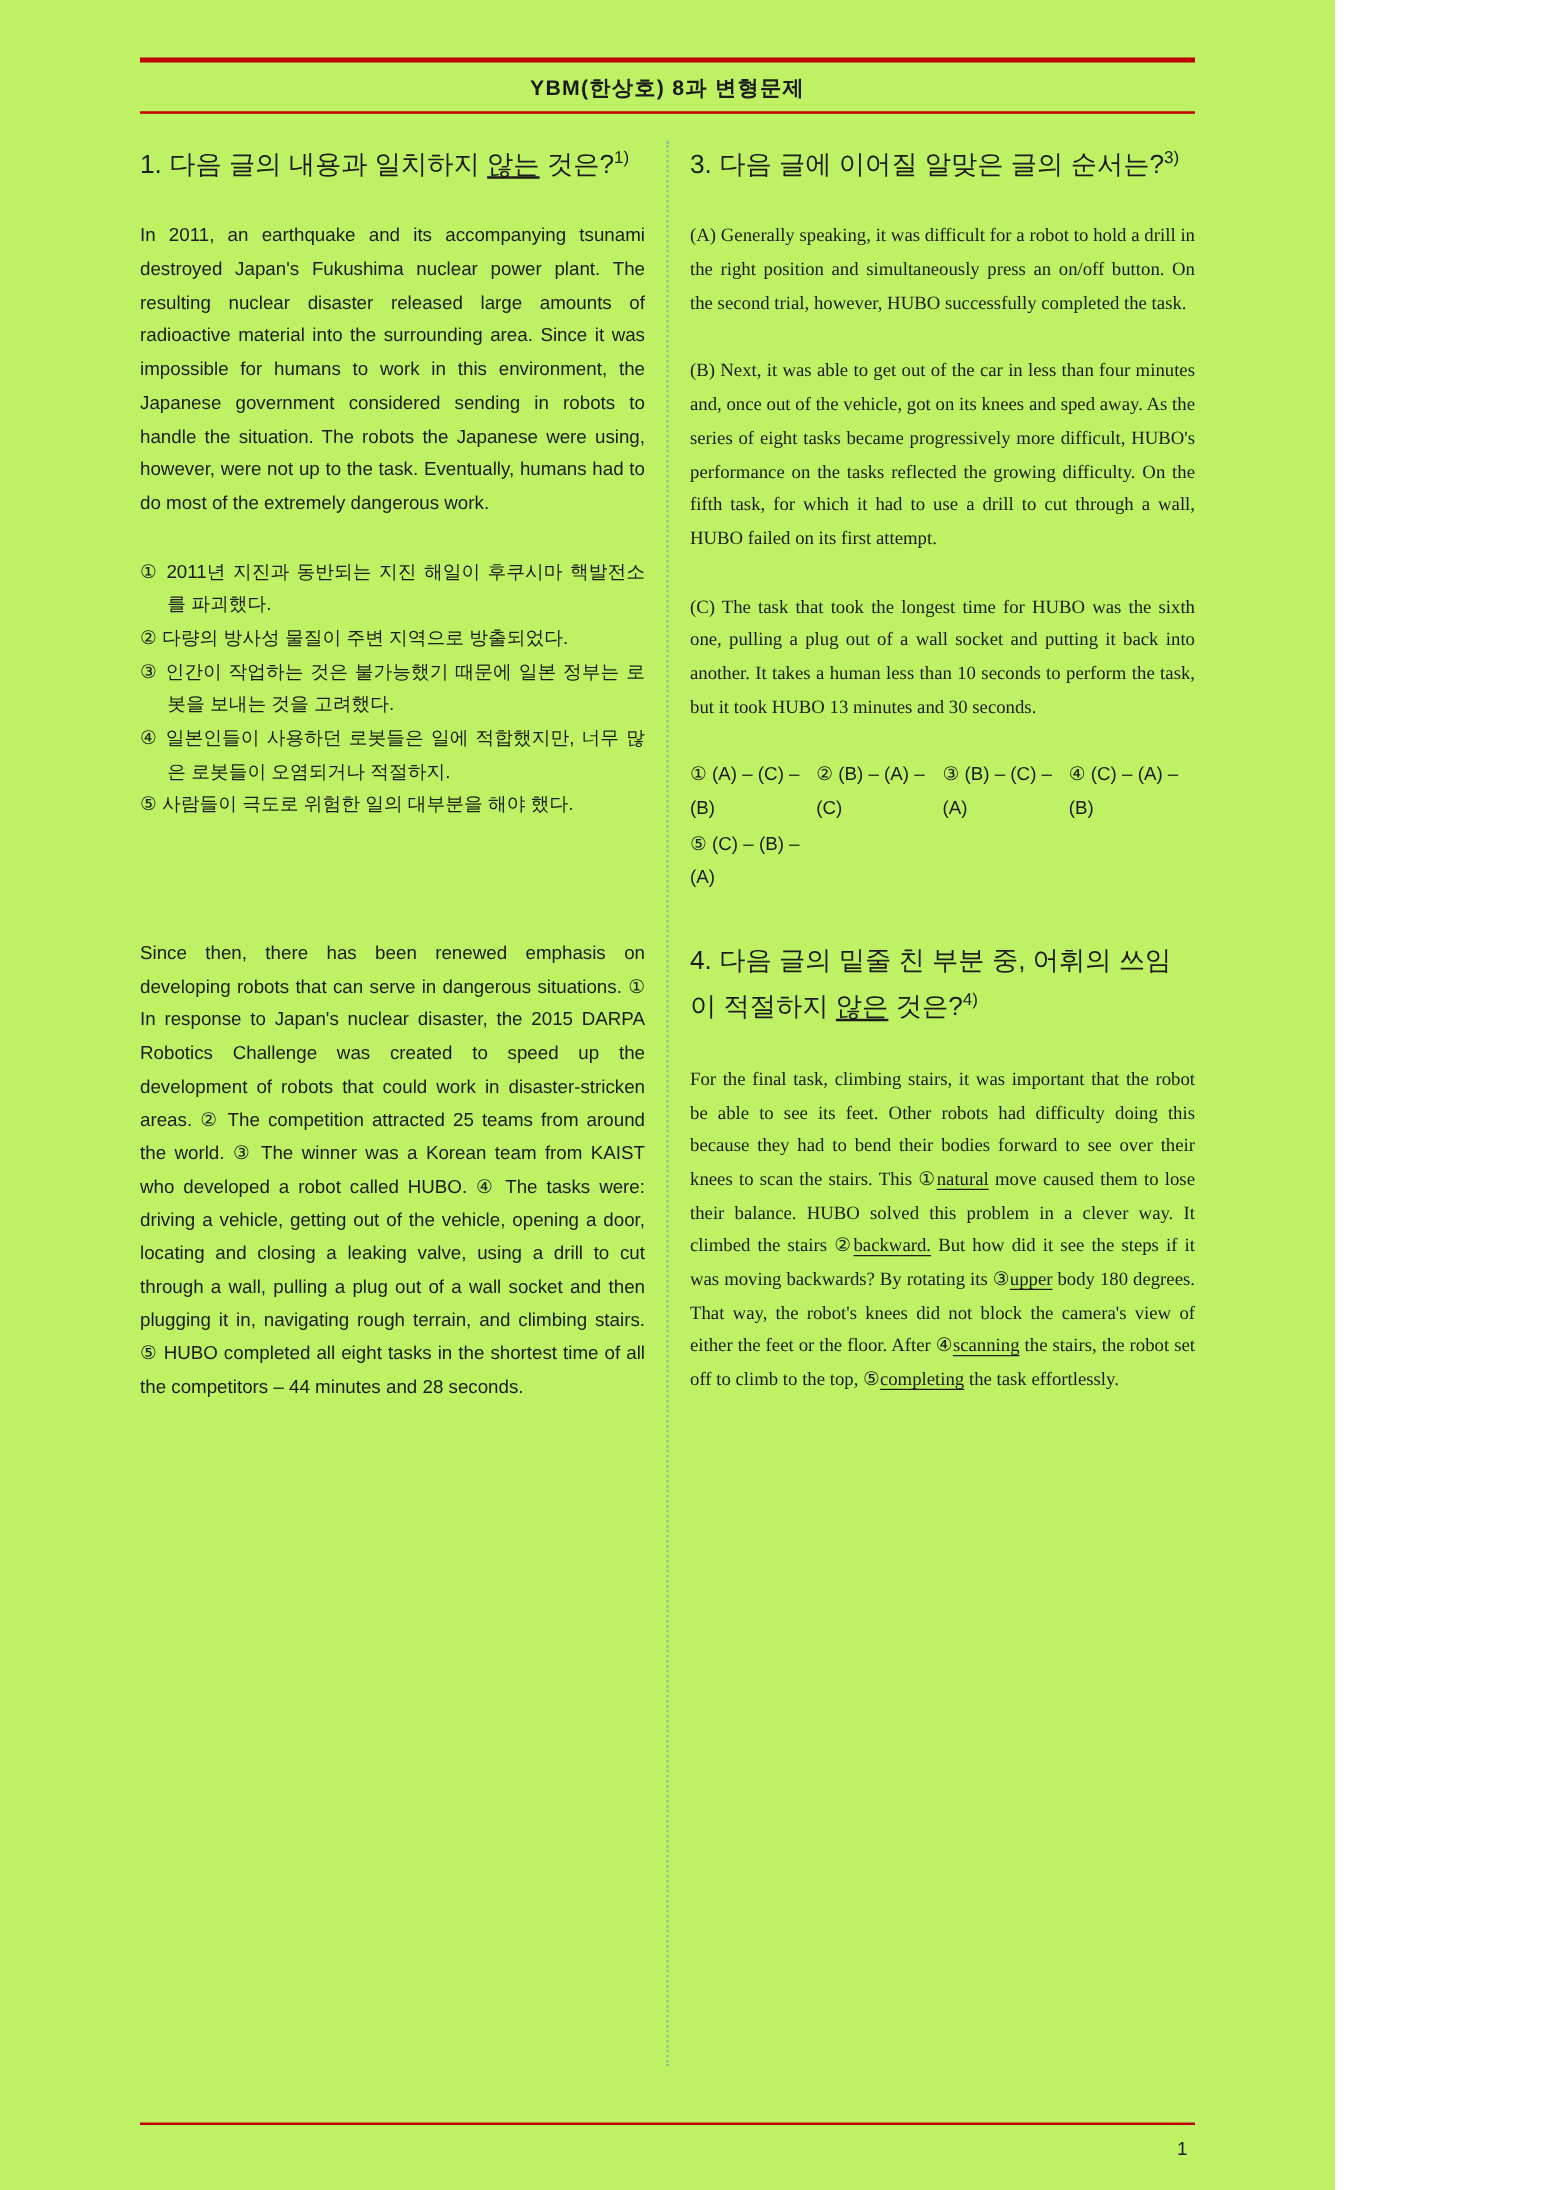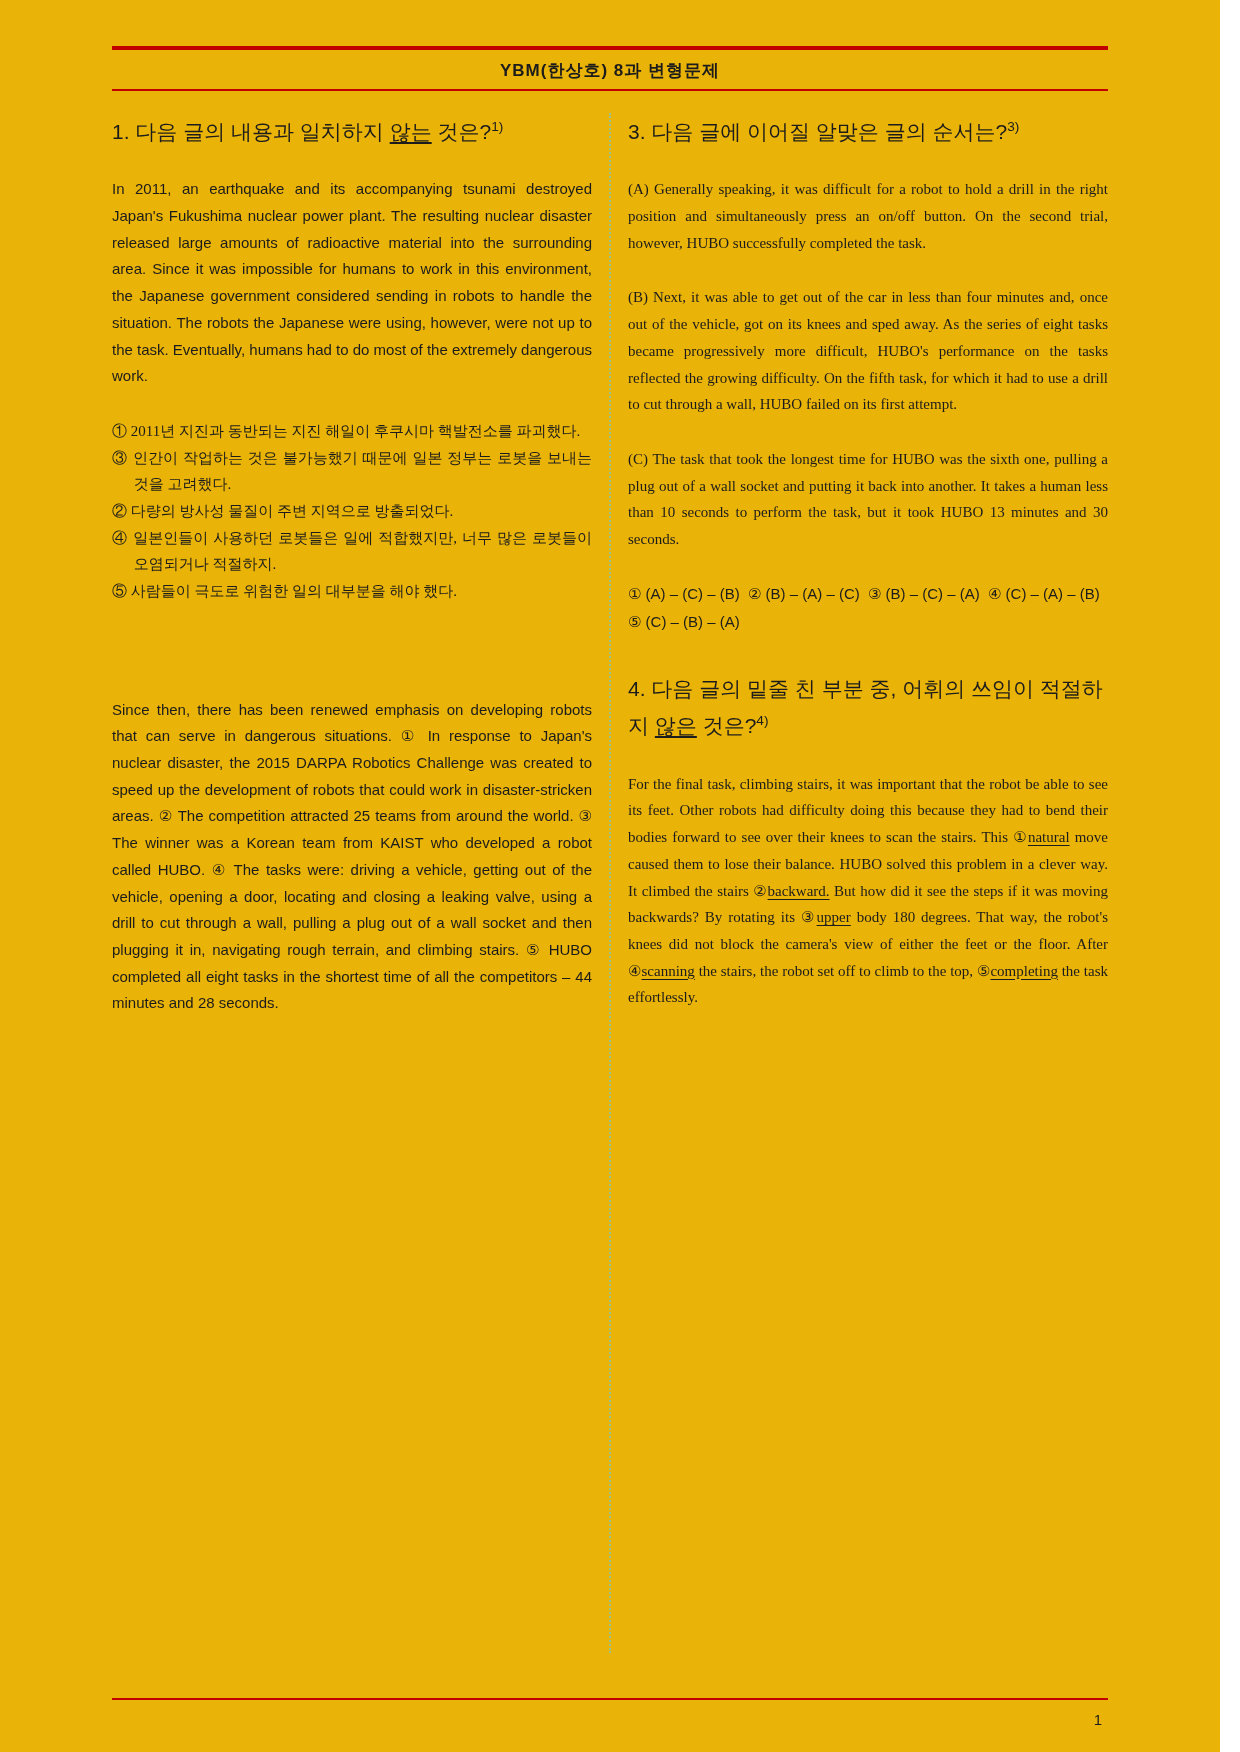--- a/index.html
+++ b/index.html
@@ -3,23 +3,23 @@
 <meta charset="utf-8">
 <style>
   * { margin: 0; padding: 0; box-sizing: border-box; }
   html, body { background: #ffffff; }
   body {
     font-family: "Liberation Sans", "DejaVu Sans", sans-serif;
     color: #1c1c1c;
   }
   .page {
     position: relative;
-    width: 1220px;
+    width: 1068px;
     height: 1752px;
-    background: #eab308;
+    background: #bef264;
     overflow: hidden;
   }
   .content {
     position: absolute;
     left: 112px;
     right: 112px;
     top: 46px;
   }
   .rule-top {
     height: 4px;
@@ -59,21 +59,20 @@
     margin-bottom: 26px;
   }
   .passage {
     text-align: justify;
     margin-bottom: 28px;
   }
   .choices-ko div {
     padding-left: 1.45em;
     text-indent: -1.45em;
     text-align: justify;
-    font-family: Liberation Serif, serif;
   }
   .insert-box {
     border: 2px solid #2a2a2a;
     padding: 6px 10px;
     text-align: justify;
     margin-bottom: 26px;
   }
   .para { text-align: justify; margin-bottom: 28px; font-family: Liberation Serif, serif; }
   .q2-block { margin-top: 92px; }
   .q3-choices {
@@ -112,22 +111,22 @@
 
     <div class="columns">
 
       <div class="col col-left">
 
         <div class="q-title"><span>1. 다음 글의 내용과 일치하지 </span><span class="seg-u">않는</span><span> 것은?</span><span class="seg-sup">1)</span></div>
         <div class="passage">In 2011, an earthquake and its accompanying tsunami destroyed Japan's Fukushima nuclear power plant. The resulting nuclear disaster released large amounts of radioactive material into the surrounding area. Since it was impossible for humans to work in this environment, the Japanese government considered sending in robots to handle the situation. The robots the Japanese were using, however, were not up to the task. Eventually, humans had to do most of the extremely dangerous work.</div>
 
         <div class="choices-ko">
           <div>① 2011년 지진과 동반되는 지진 해일이 후쿠시마 핵발전소를 파괴했다.</div>
+          <div>② 다량의 방사성 물질이 주변 지역으로 방출되었다.</div>
           <div>③ 인간이 작업하는 것은 불가능했기 때문에 일본 정부는 로봇을 보내는 것을 고려했다.</div>
-          <div>② 다량의 방사성 물질이 주변 지역으로 방출되었다.</div>
           <div>④ 일본인들이 사용하던 로봇들은 일에 적합했지만, 너무 많은 로봇들이 오염되거나 적절하지.</div>
           <div>⑤ 사람들이 극도로 위험한 일의 대부분을 해야 했다.</div>
         </div>
 
         <div class="q2-block">
           <div class="passage">Since then, there has been renewed emphasis on developing robots that can serve in dangerous situations. ① In response to Japan's nuclear disaster, the 2015 DARPA Robotics Challenge was created to speed up the development of robots that could work in disaster-stricken areas. ② The competition attracted 25 teams from around the world. ③ The winner was a Korean team from KAIST who developed a robot called HUBO. ④ The tasks were: driving a vehicle, getting out of the vehicle, opening a door, locating and closing a leaking valve, using a drill to cut through a wall, pulling a plug out of a wall socket and then plugging it in, navigating rough terrain, and climbing stairs. ⑤ HUBO completed all eight tasks in the shortest time of all the competitors – 44 minutes and 28 seconds.</div>
         </div>
 
       </div>
 

